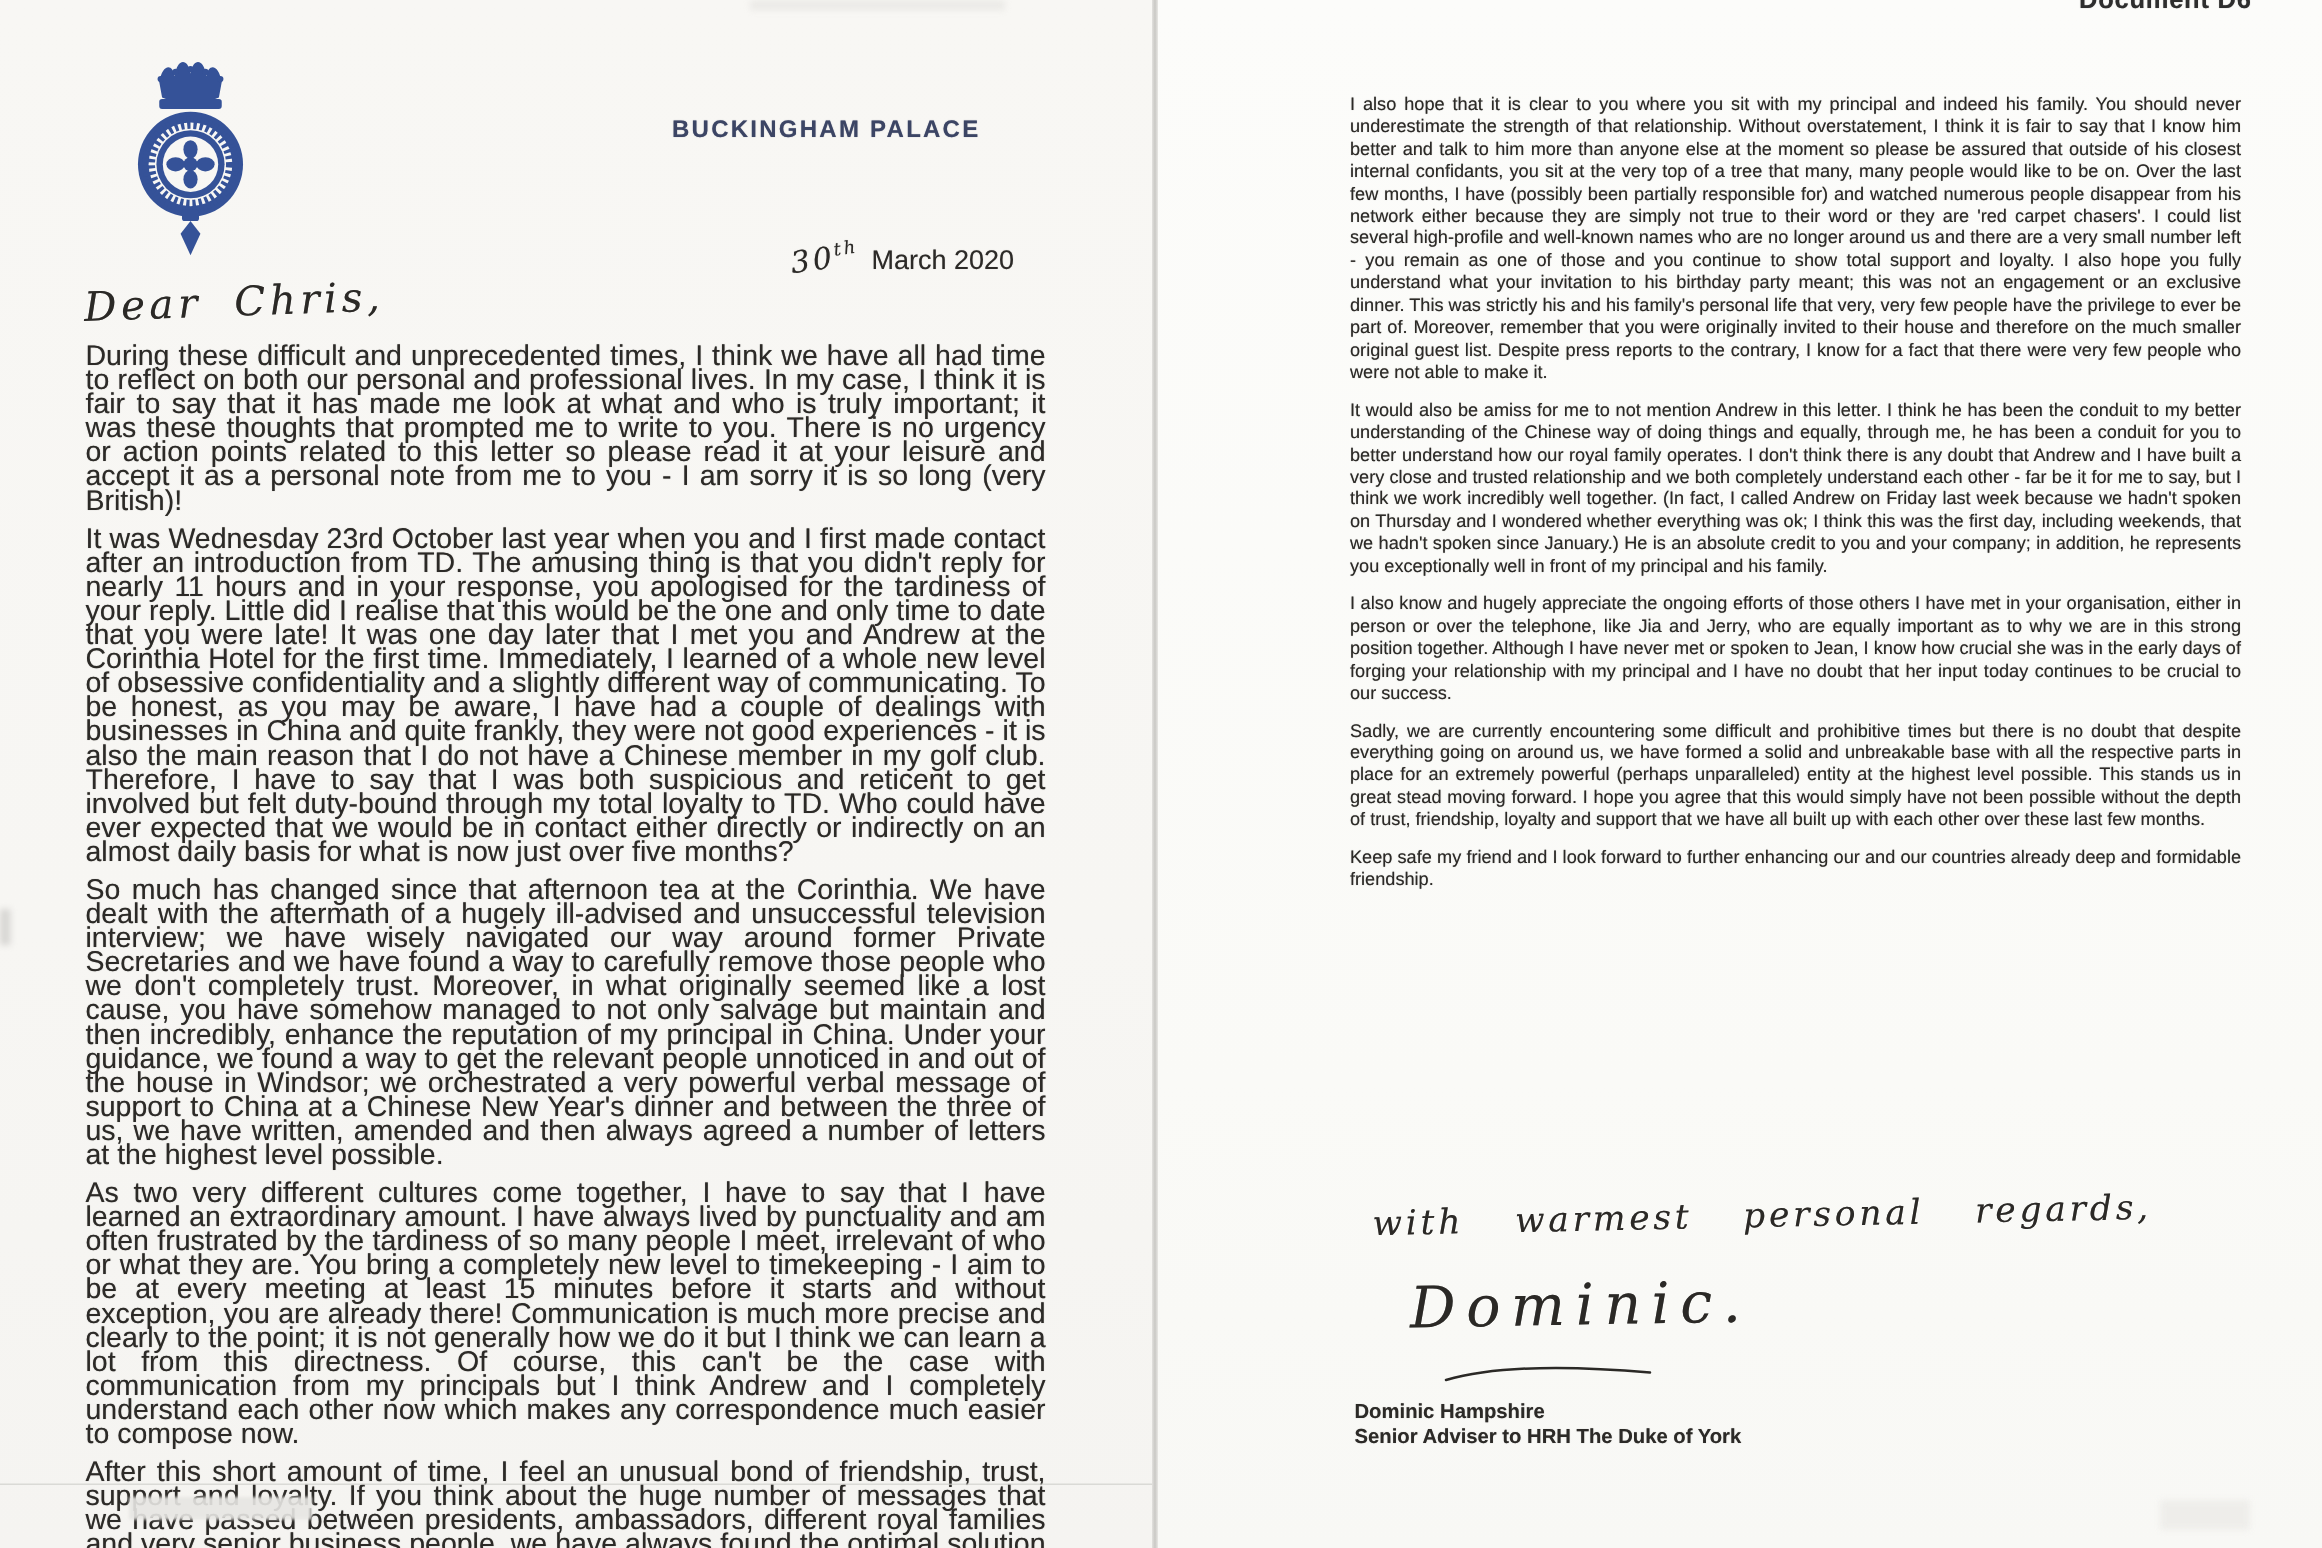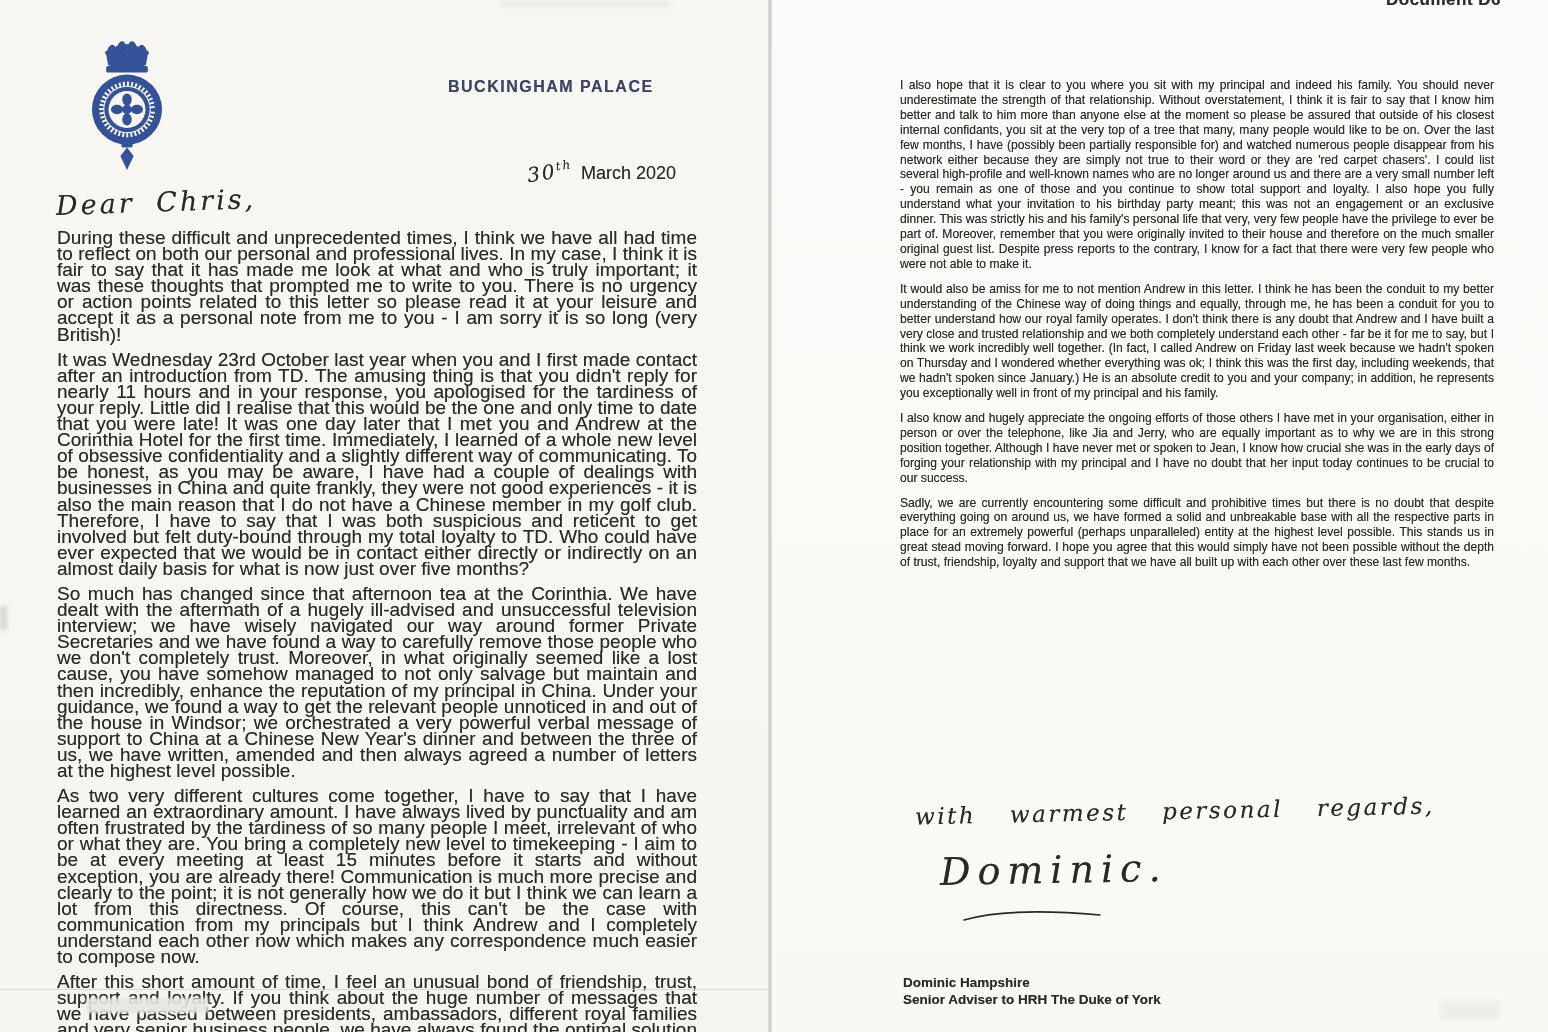--- a/index.html
+++ b/index.html
@@ -59,21 +59,21 @@
     position: absolute; color: #2c2a27;
     text-align: justify;
     text-shadow: 0 0 0.55px rgba(44,42,39,0.55);
   }
   .body-p1 {
     left: 57px; top: 230px; width: 640px;
     font-size: 19px; line-height: 16.1px;
   }
   .body-p2 {
     left: 900px; top: 62px; width: 594px;
-    font-size: 12.1px; line-height: 14.9px; margin-top: 16px;
+    font-size: 12.1px; line-height: 14.9px;
   }
   .body-p1 p { margin: 0 0 9px 0; }
   .body-p2 p { margin: 0 0 10px 0; }
   
   .valediction {
     position: absolute; left: 915px; top: 798px;
     font-size: 23px; letter-spacing: 2.5px; word-spacing: 24px;
     transform: rotate(-1.2deg);
     text-shadow: 0 0 0.4px rgba(40,40,40,0.5);
   }
@@ -83,21 +83,20 @@
     transform: rotate(-1deg);
     text-shadow: 0 0 0.4px rgba(40,40,40,0.5);
   }
   .signature-underline {
     position: absolute; left: 958px; top: 908px;
   }
   .signatory {
     position: absolute; left: 903px; top: 932px;
     color: #2c2a27; font-weight: bold; font-size: 13.5px; line-height: 17px;
     text-shadow: 0 0 0.5px rgba(44,42,39,0.5);
-    margin-top: 42px;
   }
   
   .exhibit-label {
     position: absolute; left: 1386px; top: -10px;
     font-size: 17px; font-weight: bold; color: #2e2e2e; letter-spacing: 0.5px;
     text-shadow: 0 0 0.6px rgba(46,46,46,0.6);
   }
   
   .artifact { position: absolute; pointer-events: none; }
   .artifact-top-ghost { left: 500px; top: 0; width: 170px; height: 7px; background: #dcdbd8; opacity: .45; filter: blur(2px); }
@@ -167,20 +166,21 @@
 
 <div class="page page-right"></div>
 
 <div class="exhibit-label">Document D6</div>
 
 <div class="letter-body body-p2">
     <p>I also hope that it is clear to you where you sit with my principal and indeed his family. You should never underestimate the strength of that relationship. Without overstatement, I think it is fair to say that I know him better and talk to him more than anyone else at the moment so please be assured that outside of his closest internal confidants, you sit at the very top of a tree that many, many people would like to be on. Over the last few months, I have (possibly been partially responsible for) and watched numerous people disappear from his network either because they are simply not true to their word or they are 'red carpet chasers'. I could list several high-profile and well-known names who are no longer around us and there are a very small number left - you remain as one of those and you continue to show total support and loyalty. I also hope you fully understand what your invitation to his birthday party meant; this was not an engagement or an exclusive dinner. This was strictly his and his family's personal life that very, very few people have the privilege to ever be part of. Moreover, remember that you were originally invited to their house and therefore on the much smaller original guest list. Despite press reports to the contrary, I know for a fact that there were very few people who were not able to make it.</p>
     <p>It would also be amiss for me to not mention Andrew in this letter. I think he has been the conduit to my better understanding of the Chinese way of doing things and equally, through me, he has been a conduit for you to better understand how our royal family operates. I don't think there is any doubt that Andrew and I have built a very close and trusted relationship and we both completely understand each other - far be it for me to say, but I think we work incredibly well together. (In fact, I called Andrew on Friday last week because we hadn't spoken on Thursday and I wondered whether everything was ok; I think this was the first day, including weekends, that we hadn't spoken since January.) He is an absolute credit to you and your company; in addition, he represents you exceptionally well in front of my principal and his family.</p>
     <p>I also know and hugely appreciate the ongoing efforts of those others I have met in your organisation, either in person or over the telephone, like Jia and Jerry, who are equally important as to why we are in this strong position together. Although I have never met or spoken to Jean, I know how crucial she was in the early days of forging your relationship with my principal and I have no doubt that her input today continues to be crucial to our success.</p>
     <p>Sadly, we are currently encountering some difficult and prohibitive times but there is no doubt that despite everything going on around us, we have formed a solid and unbreakable base with all the respective parts in place for an extremely powerful (perhaps unparalleled) entity at the highest level possible. This stands us in great stead moving forward. I hope you agree that this would simply have not been possible without the depth of trust, friendship, loyalty and support that we have all built up with each other over these last few months.</p>
+    <p>Keep safe my friend and I look forward to further enhancing our and our countries already deep and formidable friendship.</p>
   </div>
 
 <div class="hand valediction">with warmest personal regards,</div>
 
 <div class="hand signature">Dominic.</div>
 
 <svg class="signature-underline" width="150" height="18" aria-hidden="true">
   <path d="M6 12 q45 -13 136 -5" stroke="#2b2926" stroke-width="1.7" fill="none" stroke-linecap="round"></path>
 </svg>
 

